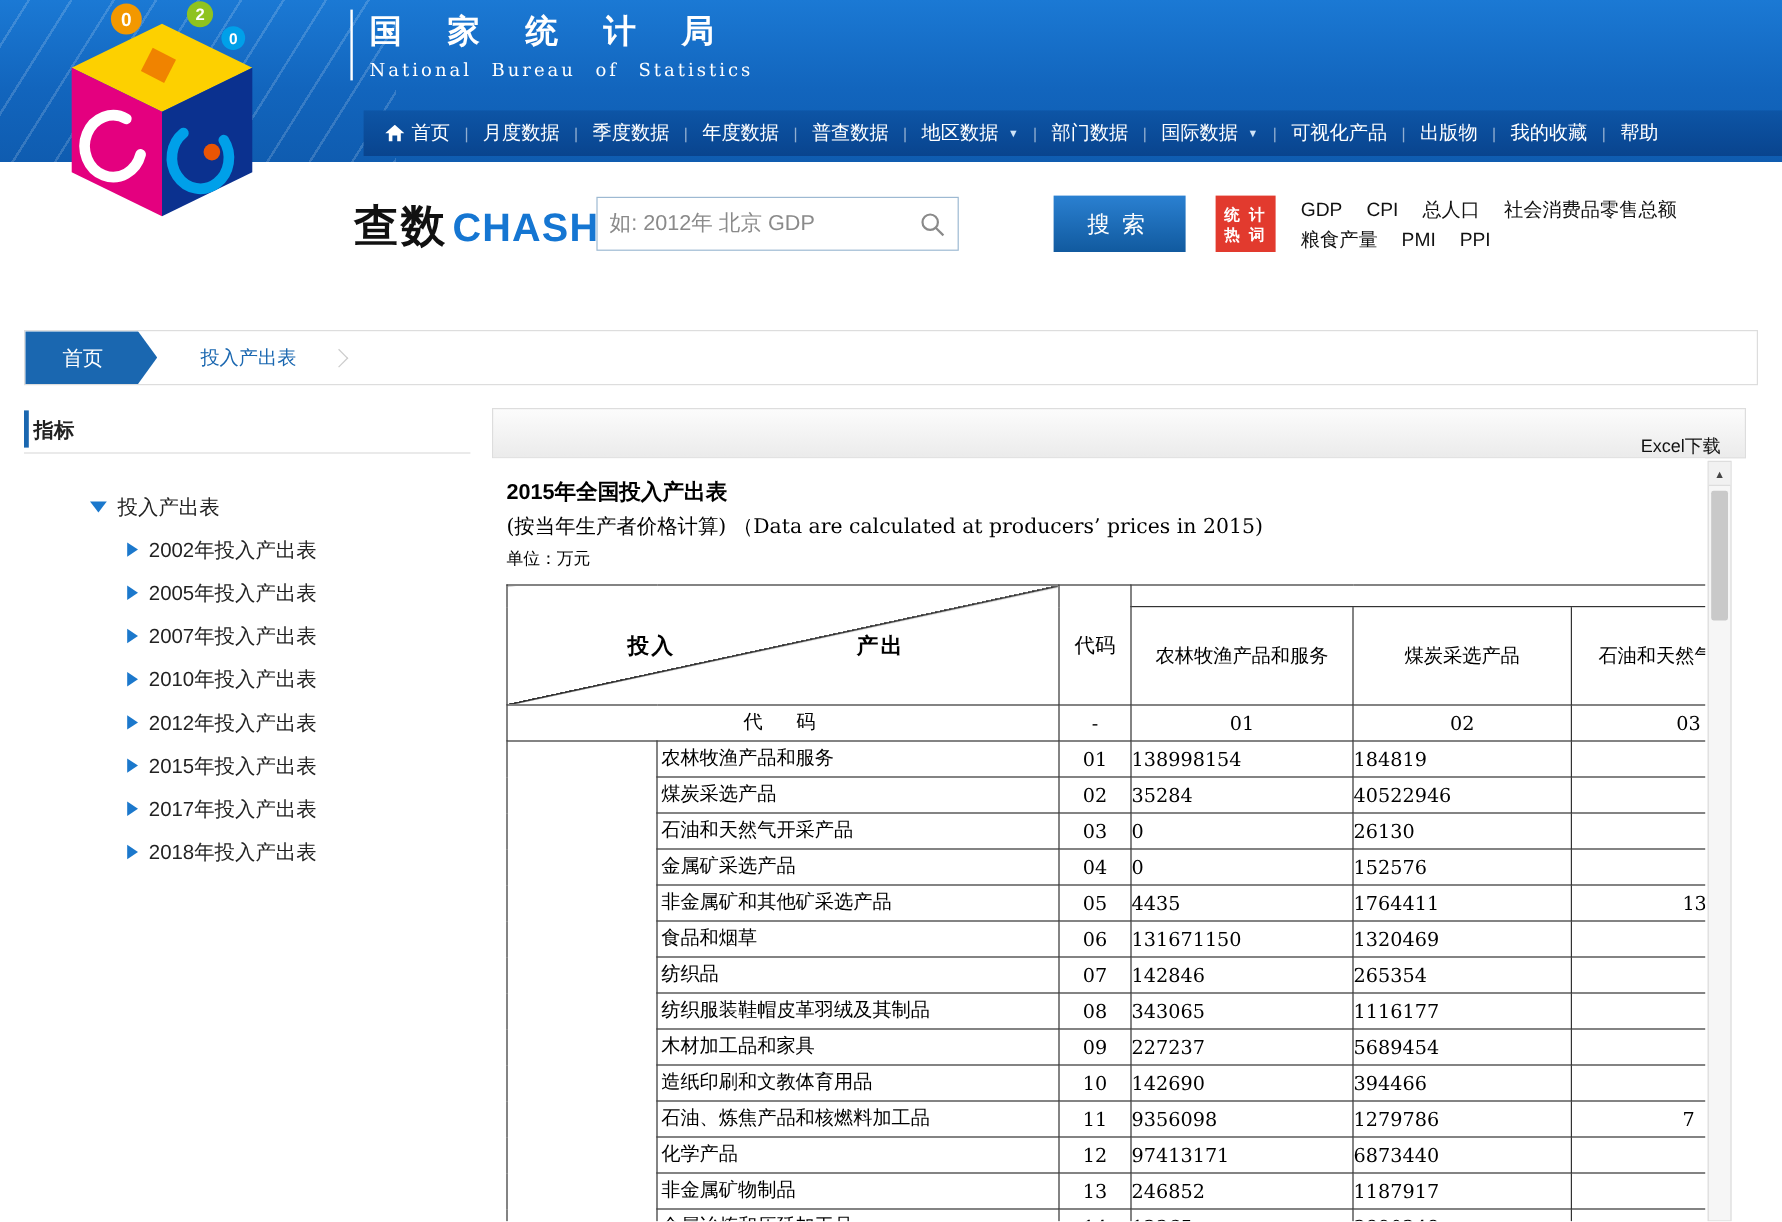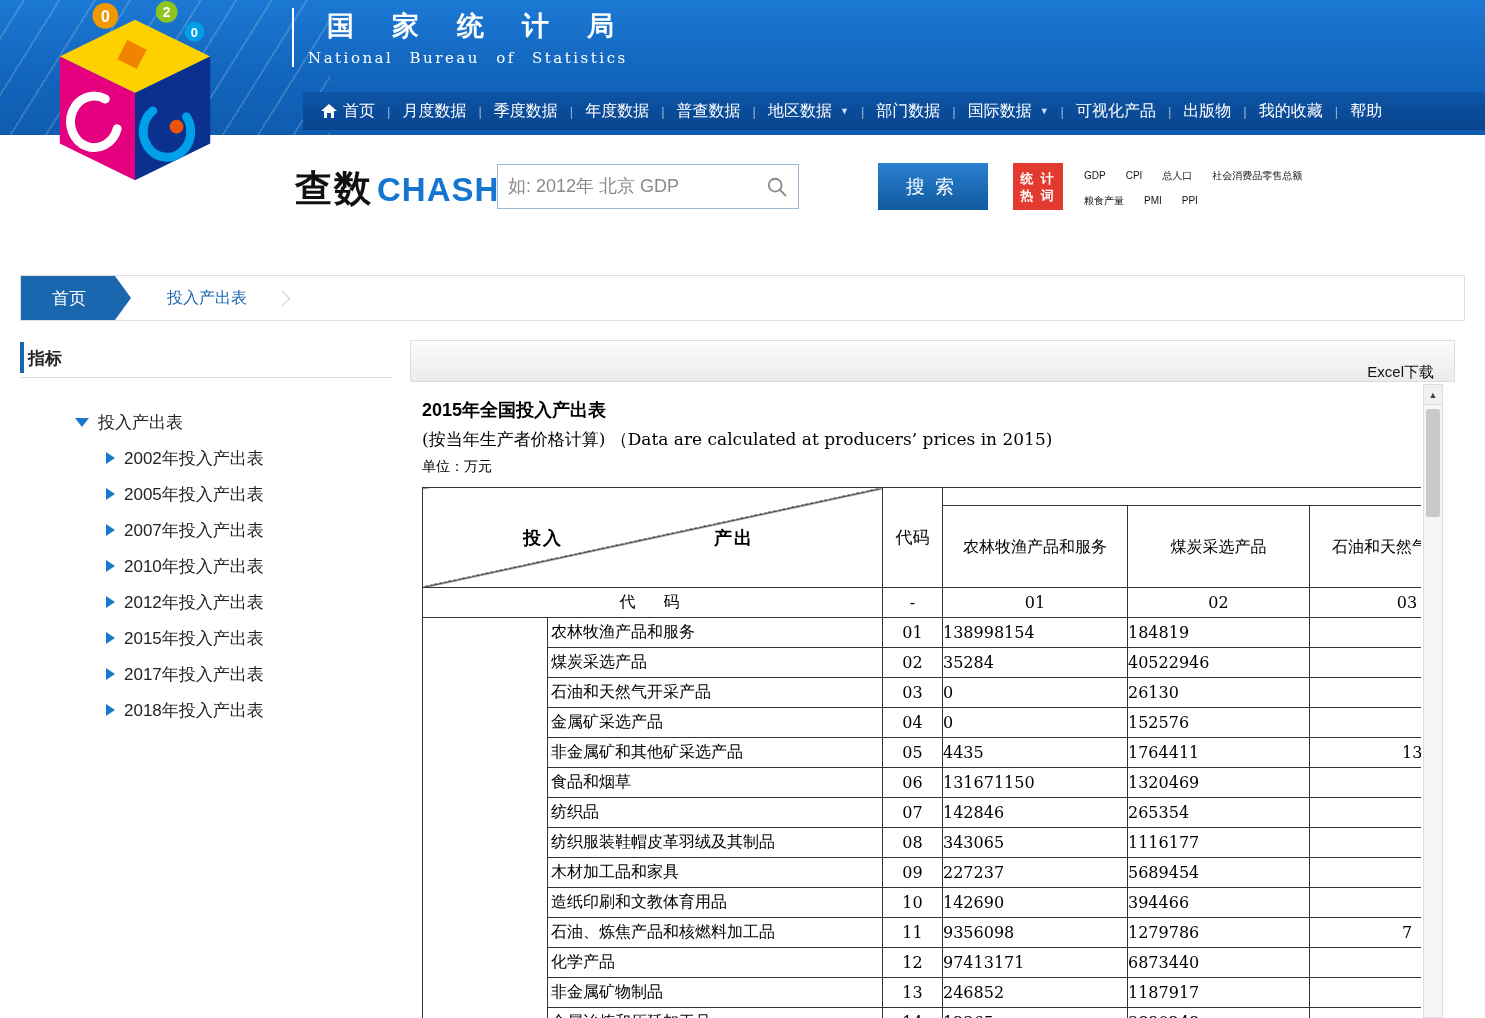--- a/index.html
+++ b/index.html
@@ -7,21 +7,21 @@
               font-family:"Liberation Sans", sans-serif; }
   .page { position:relative; width:1485px; height:1018px; overflow:hidden; background:#fff; }
 
   
   .banner { position:absolute; left:0; top:0; width:100%; height:135px;
             background:linear-gradient(180deg,#1b79d4 0%, #1265bd 55%, #0f5cb0 100%); }
   .banner-streaks { position:absolute; left:0; top:0; width:330px; height:135px; overflow:hidden;
             background:repeating-linear-gradient(-58deg, rgba(255,255,255,.16) 0 2px, transparent 2px 30px); }
   .logo-cube { position:absolute; left:26px; top:0; width:218px; height:198px; z-index:6; }
   .org-block { position:absolute; left:292px; top:8px; color:#fff; border-left:2px solid #fff; padding-left:14px; }
-  .org-cn { font-family:"DejaVu Serif", serif; font-size:27px; font-weight:bold; letter-spacing:38px; white-space:nowrap;margin-left:19px; }
+  .org-cn { font-family:"DejaVu Serif", serif; font-size:27px; font-weight:bold; letter-spacing:38px; white-space:nowrap; }
   .org-en { font-family:"DejaVu Serif", serif; font-size:15px; letter-spacing:2.5px; word-spacing:9px; margin-top:5px; }
 
   
   .topnav { position:absolute; left:303px; right:0; top:92px; height:38px; z-index:5;
             background:linear-gradient(180deg,#0d55a6,#09448e);
             display:flex; align-items:center; padding:0 6px; color:#fff; font-size:16px; white-space:nowrap; }
   .nav-item { display:inline-flex; align-items:center; gap:6px; color:#fff; text-decoration:none;
               padding:0 12px; cursor:pointer; }
   .nav-sep { color:rgba(255,255,255,.55); font-size:13px; }
   .nav-caret { font-size:9px; color:#cfe3f7; margin-left:2px; }
@@ -37,21 +37,21 @@
   .search-box input { flex:1; border:none; outline:none; font-size:18px; color:#333;
                       padding:0 10px; font-family:"Liberation Sans", sans-serif; background:transparent; }
   .search-box input::placeholder { color:#8a8a8a; }
   .mag-ico { width:22px; height:22px; margin-right:10px; flex:0 0 auto; }
   .search-btn { position:absolute; left:878px; top:13px; width:110px; height:47px; border:none;
                 background:linear-gradient(180deg,#2a80d1,#115a9f); color:#fff; font-size:19px;
                 letter-spacing:10px; padding-left:4px; cursor:pointer; font-family:"Liberation Sans", sans-serif; }
   .hot-badge { position:absolute; left:1013px; top:13px; width:50px; height:47px; background:#e23a2e;
                color:#fff; font-size:13px; font-weight:bold; display:flex; flex-direction:column;
                align-items:center; justify-content:center; line-height:17px; letter-spacing:2px; }
-  .hotwords { position:absolute; left:1084px; top:13px; width:360px; font-size:10px; color:#111; }
+  .hotwords { position:absolute; left:1084px; top:13px; width:360px; font-size:16px; color:#111; }
   .hotwords .hw-line { display:flex; gap:20px; line-height:25px; flex-wrap:nowrap; white-space:nowrap; }
   .hw { cursor:pointer; }
 
   
   .crumb-bar { position:absolute; left:20px; top:275px; width:1445px; height:46px;
                border:1px solid #ddd; background:#fff; display:flex; align-items:center; }
   .crumb-home { height:100%; width:110px; background:#1a67b0; color:#fff; font-size:17px;
                 display:flex; align-items:center; justify-content:center; padding-right:14px;
                 clip-path:polygon(0 0, calc(100% - 16px) 0, 100% 50%, calc(100% - 16px) 100%, 0 100%);
                 cursor:pointer; }

